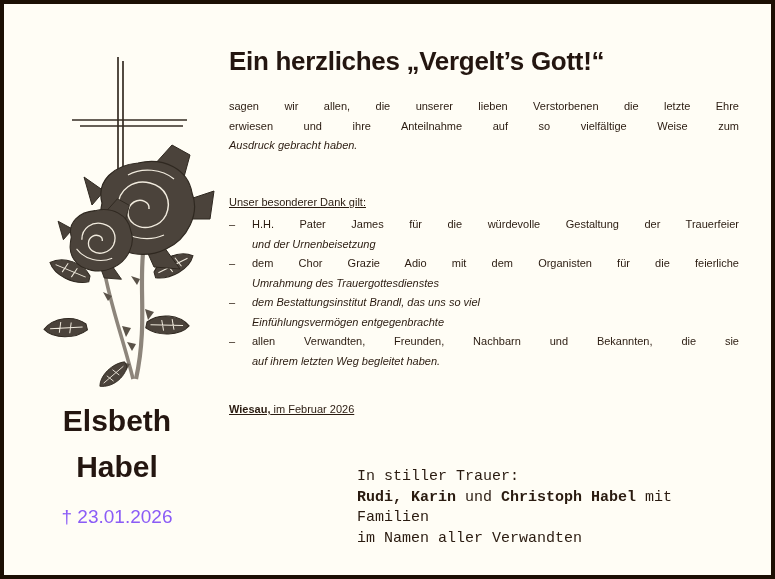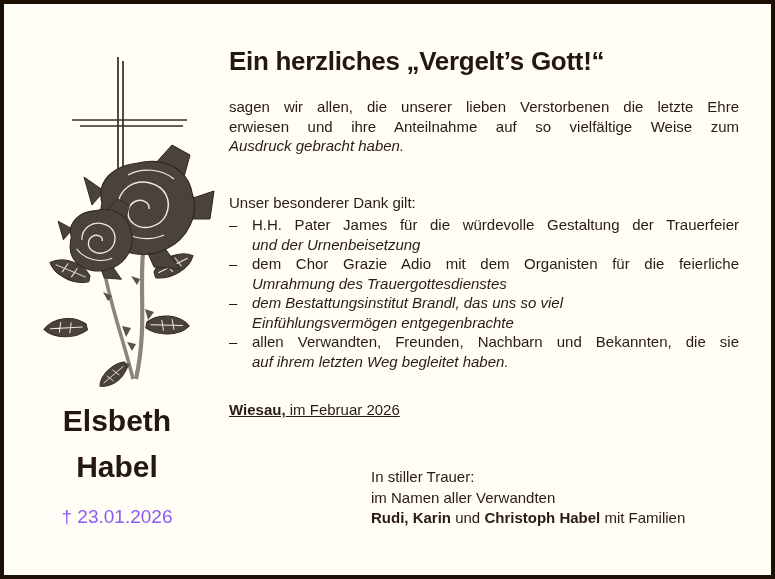--- a/index.html
+++ b/index.html
@@ -13,31 +13,31 @@
     color:#2a1b10;
     overflow:hidden;
   }
   .illustration{position:absolute;left:28px;top:30px;}
   .content{position:absolute;left:225px;top:0;width:510px;height:100%;}
   .title{
     position:absolute;top:42px;left:0;margin:0;
     font-size:26px;font-weight:bold;letter-spacing:-0.3px;
     color:#241610;white-space:nowrap;
   }
-  .bodytext{font-size:15px;line-height:19.5px;}
+  .bodytext{font-size:11px;line-height:19.5px;}
   .intro{position:absolute;top:93px;left:0;width:510px;}
-  .thanks-intro{position:absolute;top:189px;left:0;width:510px;}
+  .thanks-intro{position:absolute;top:189px;left:0;width:510px;text-decoration:underline;}
   .thanks-list{position:absolute;top:211px;left:0;width:510px;}
   .item{display:flex;}
   .dash{width:23px;flex-shrink:0;}
   .itemlines{flex:1;min-width:0;}
   .jline{text-align:justify;text-align-last:justify;}
   .line{text-align:left;font-style:italic;}
   .dateline{position:absolute;top:396px;left:0;width:510px;text-decoration:underline;}
-  .mourners{position:absolute;top:463px;left:142px;width:368px;line-height:20.5px;font-size:15px;}
+  .mourners{position:absolute;top:463px;left:128px;width:368px;line-height:20.5px;font-size:15px;font-family:Liberation Mono, monospace;}
   .b{font-weight:bold;}
   .name-block{position:absolute;left:8px;top:394px;width:210px;text-align:center;}
   .name-line{font-size:30px;font-weight:bold;line-height:46px;color:#241610;}
   .death-date{font-size:19px;margin-top:16px;color:#8b5cf6;}
 </style>
 </head>
 <body>
 
 <div class="card">
 
@@ -152,18 +152,18 @@
             <div class="jline">allen Verwandten, Freunden, Nachbarn und Bekannten, die sie</div>
             <div class="line">auf ihrem letzten Weg begleitet haben.</div>
           </div>
         </div>
       </div>
 
     <div class="dateline bodytext"><span class="b">Wiesau,</span><span> im Februar 2026</span></div>
 
     <div class="mourners">
       <div>In stiller Trauer:</div>
+      <div><span class="b">Rudi, Karin</span><span> und </span><span class="b">Christoph Habel</span><span> mit Familien</span></div>
       <div>im Namen aller Verwandten</div>
-      <div><span class="b">Rudi, Karin</span><span> und </span><span class="b">Christoph Habel</span><span> mit Familien</span></div>
     </div>
   </div>
 
 </div>
 
 </body></html>

